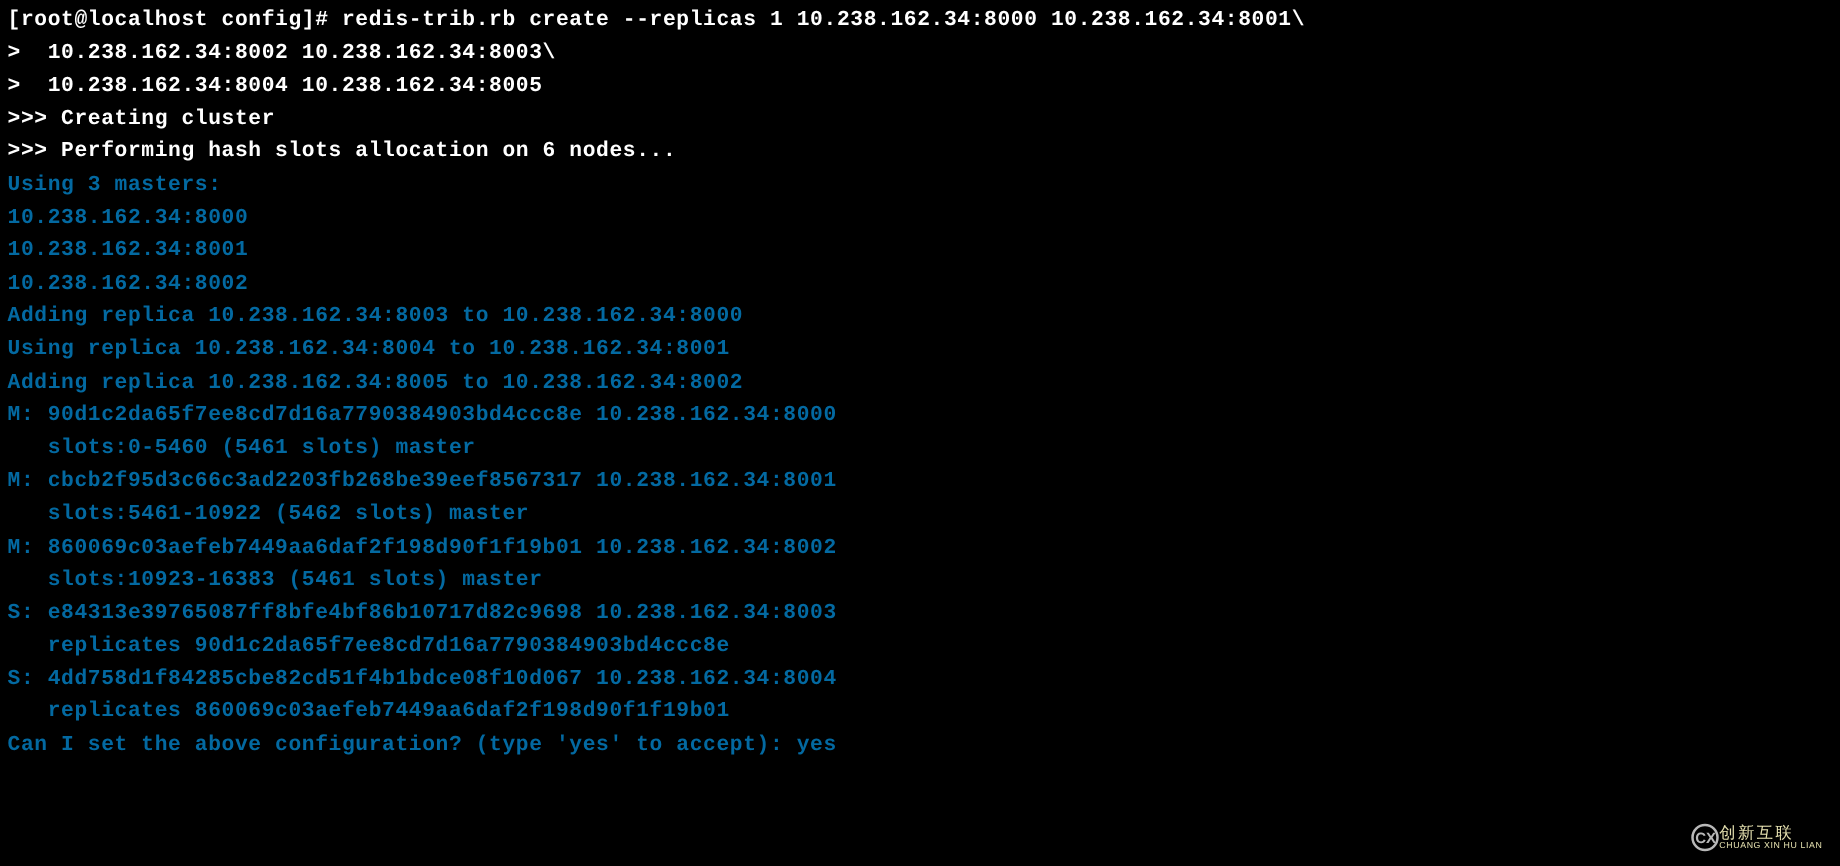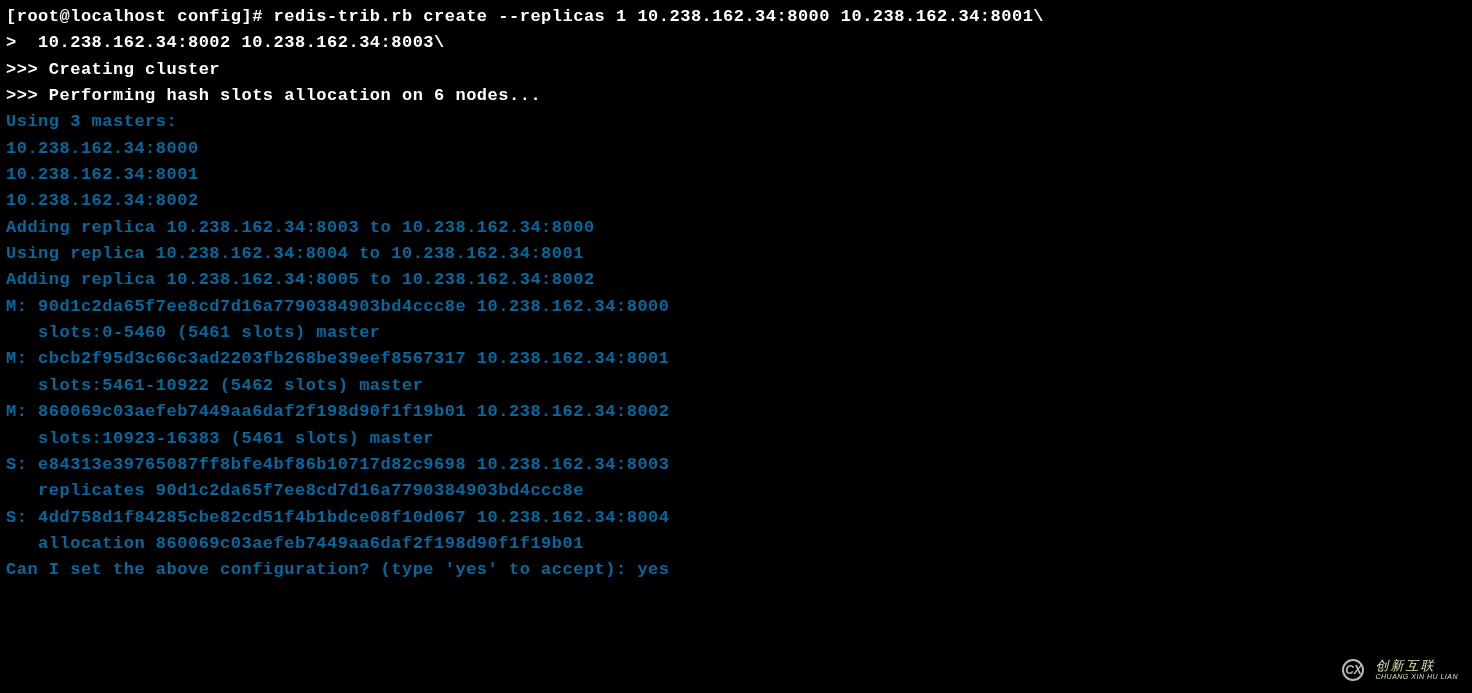--- a/index.html
+++ b/index.html
@@ -28,23 +28,22 @@
       color: #ffffff;
     }
     .green {
       color: #0369a1;
     }
     .watermark {
       position: absolute;
       bottom: 12px;
       right: 14px;
       display: flex;
-      gap: 11px;
+      gap: 0;
       opacity: 0.9;
-      font-style: italic;
     }
     .watermark-icon {
       width: 22px;
       height: 22px;
       border: 2px solid #cccccc;
       border-radius: 50%;
       display: flex;
       align-items: center;
       justify-content: center;
       color: #cccccc;
@@ -68,39 +67,40 @@
       font-size: 7px;
       letter-spacing: 0.5px;
     }
   </style>
 </head>
 <body>
 
 <div>
   <div class="line white">[root@localhost config]# redis-trib.rb create --replicas 1 10.238.162.34:8000 10.238.162.34:8001\</div>
   <div class="line white">&gt;  10.238.162.34:8002 10.238.162.34:8003\</div>
+  <div class="line white">&gt;  10.238.162.34:8004 10.238.162.34:8005</div>
   <div class="line white">&gt;&gt;&gt; Creating cluster</div>
   <div class="line white">&gt;&gt;&gt; Performing hash slots allocation on 6 nodes...</div>
   <div class="line green">Using 3 masters:</div>
   <div class="line green">10.238.162.34:8000</div>
   <div class="line green">10.238.162.34:8001</div>
   <div class="line green">10.238.162.34:8002</div>
   <div class="line green">Adding replica 10.238.162.34:8003 to 10.238.162.34:8000</div>
   <div class="line green">Using replica 10.238.162.34:8004 to 10.238.162.34:8001</div>
   <div class="line green">Adding replica 10.238.162.34:8005 to 10.238.162.34:8002</div>
   <div class="line green">M: 90d1c2da65f7ee8cd7d16a7790384903bd4ccc8e 10.238.162.34:8000</div>
   <div class="line green">   slots:0-5460 (5461 slots) master</div>
   <div class="line green">M: cbcb2f95d3c66c3ad2203fb268be39eef8567317 10.238.162.34:8001</div>
   <div class="line green">   slots:5461-10922 (5462 slots) master</div>
   <div class="line green">M: 860069c03aefeb7449aa6daf2f198d90f1f19b01 10.238.162.34:8002</div>
   <div class="line green">   slots:10923-16383 (5461 slots) master</div>
   <div class="line green">S: e84313e39765087ff8bfe4bf86b10717d82c9698 10.238.162.34:8003</div>
   <div class="line green">   replicates 90d1c2da65f7ee8cd7d16a7790384903bd4ccc8e</div>
   <div class="line green">S: 4dd758d1f84285cbe82cd51f4b1bdce08f10d067 10.238.162.34:8004</div>
-  <div class="line green">   allocation 860069c03aefeb7449aa6daf2f198d90f1f19b01</div>
+  <div class="line green">   replicates 860069c03aefeb7449aa6daf2f198d90f1f19b01</div>
   <div class="line green">Can I set the above configuration? (type 'yes' to accept): yes</div>
 </div>
 
 <div class="watermark">
   <div class="watermark-icon">CX</div>
   <div class="watermark-text">
     <span class="wm-top">创新互联</span>
     <span class="wm-bottom">CHUANG XIN HU LIAN</span>
   </div>
 </div>

